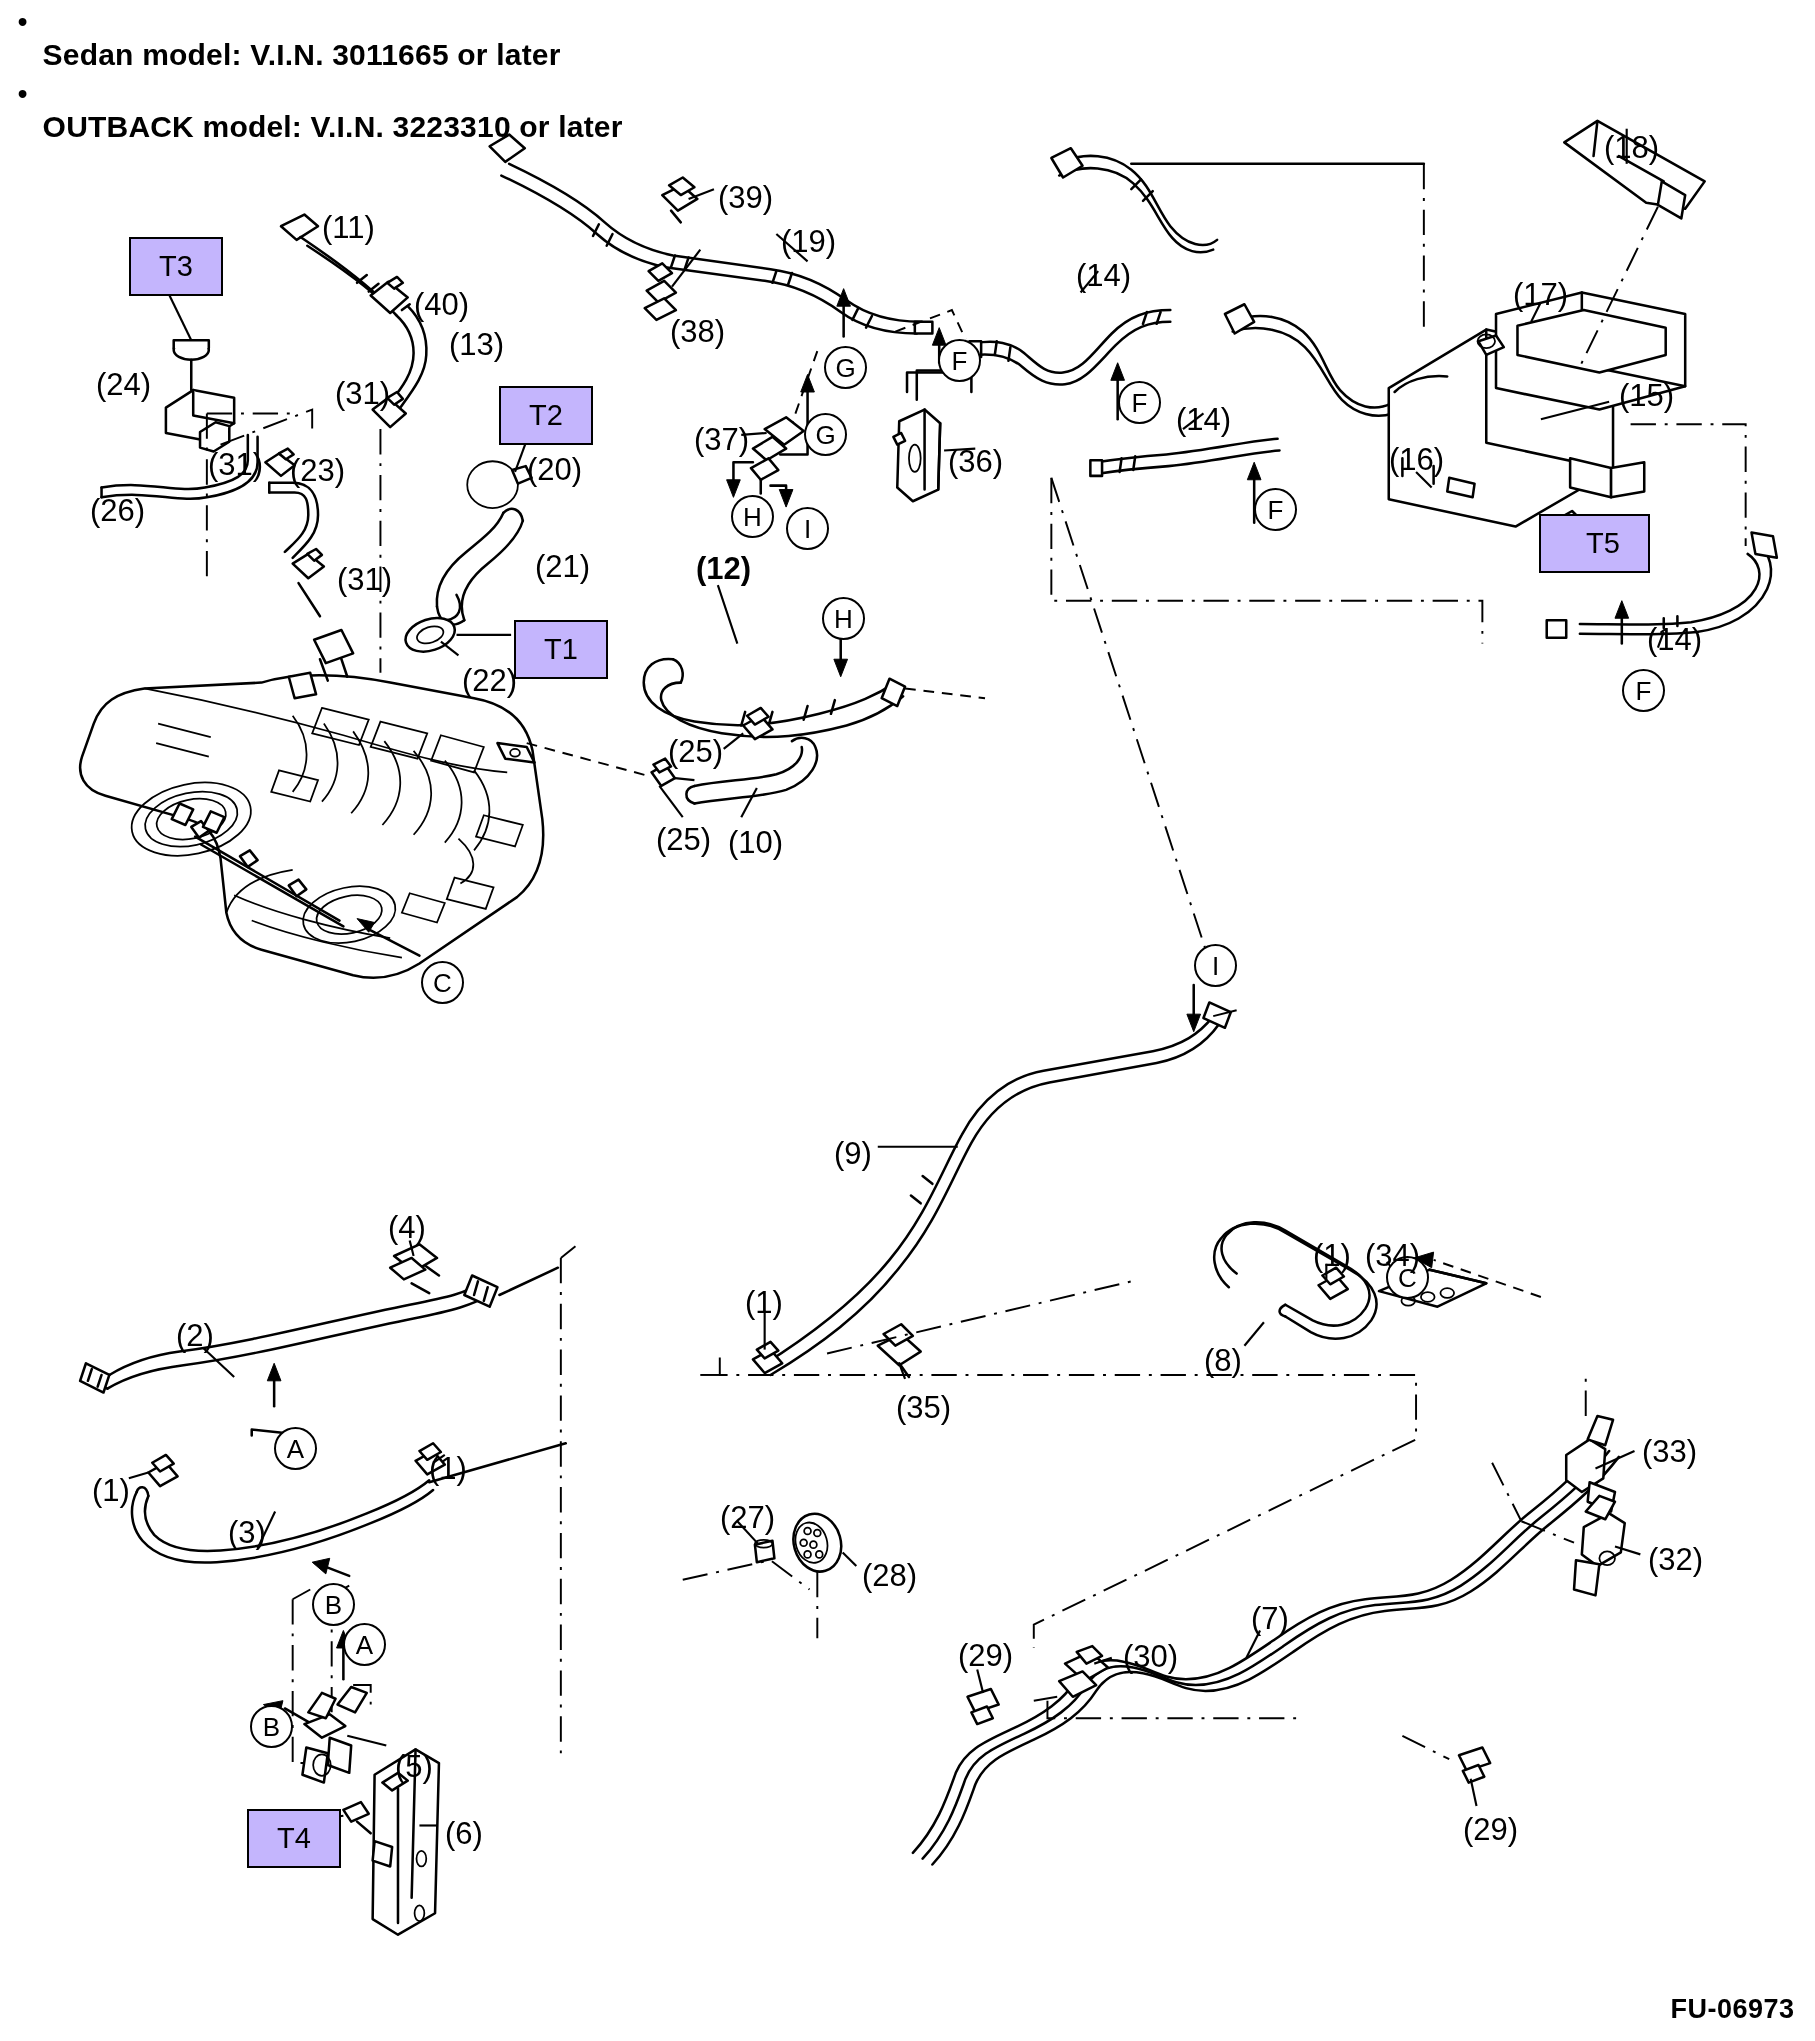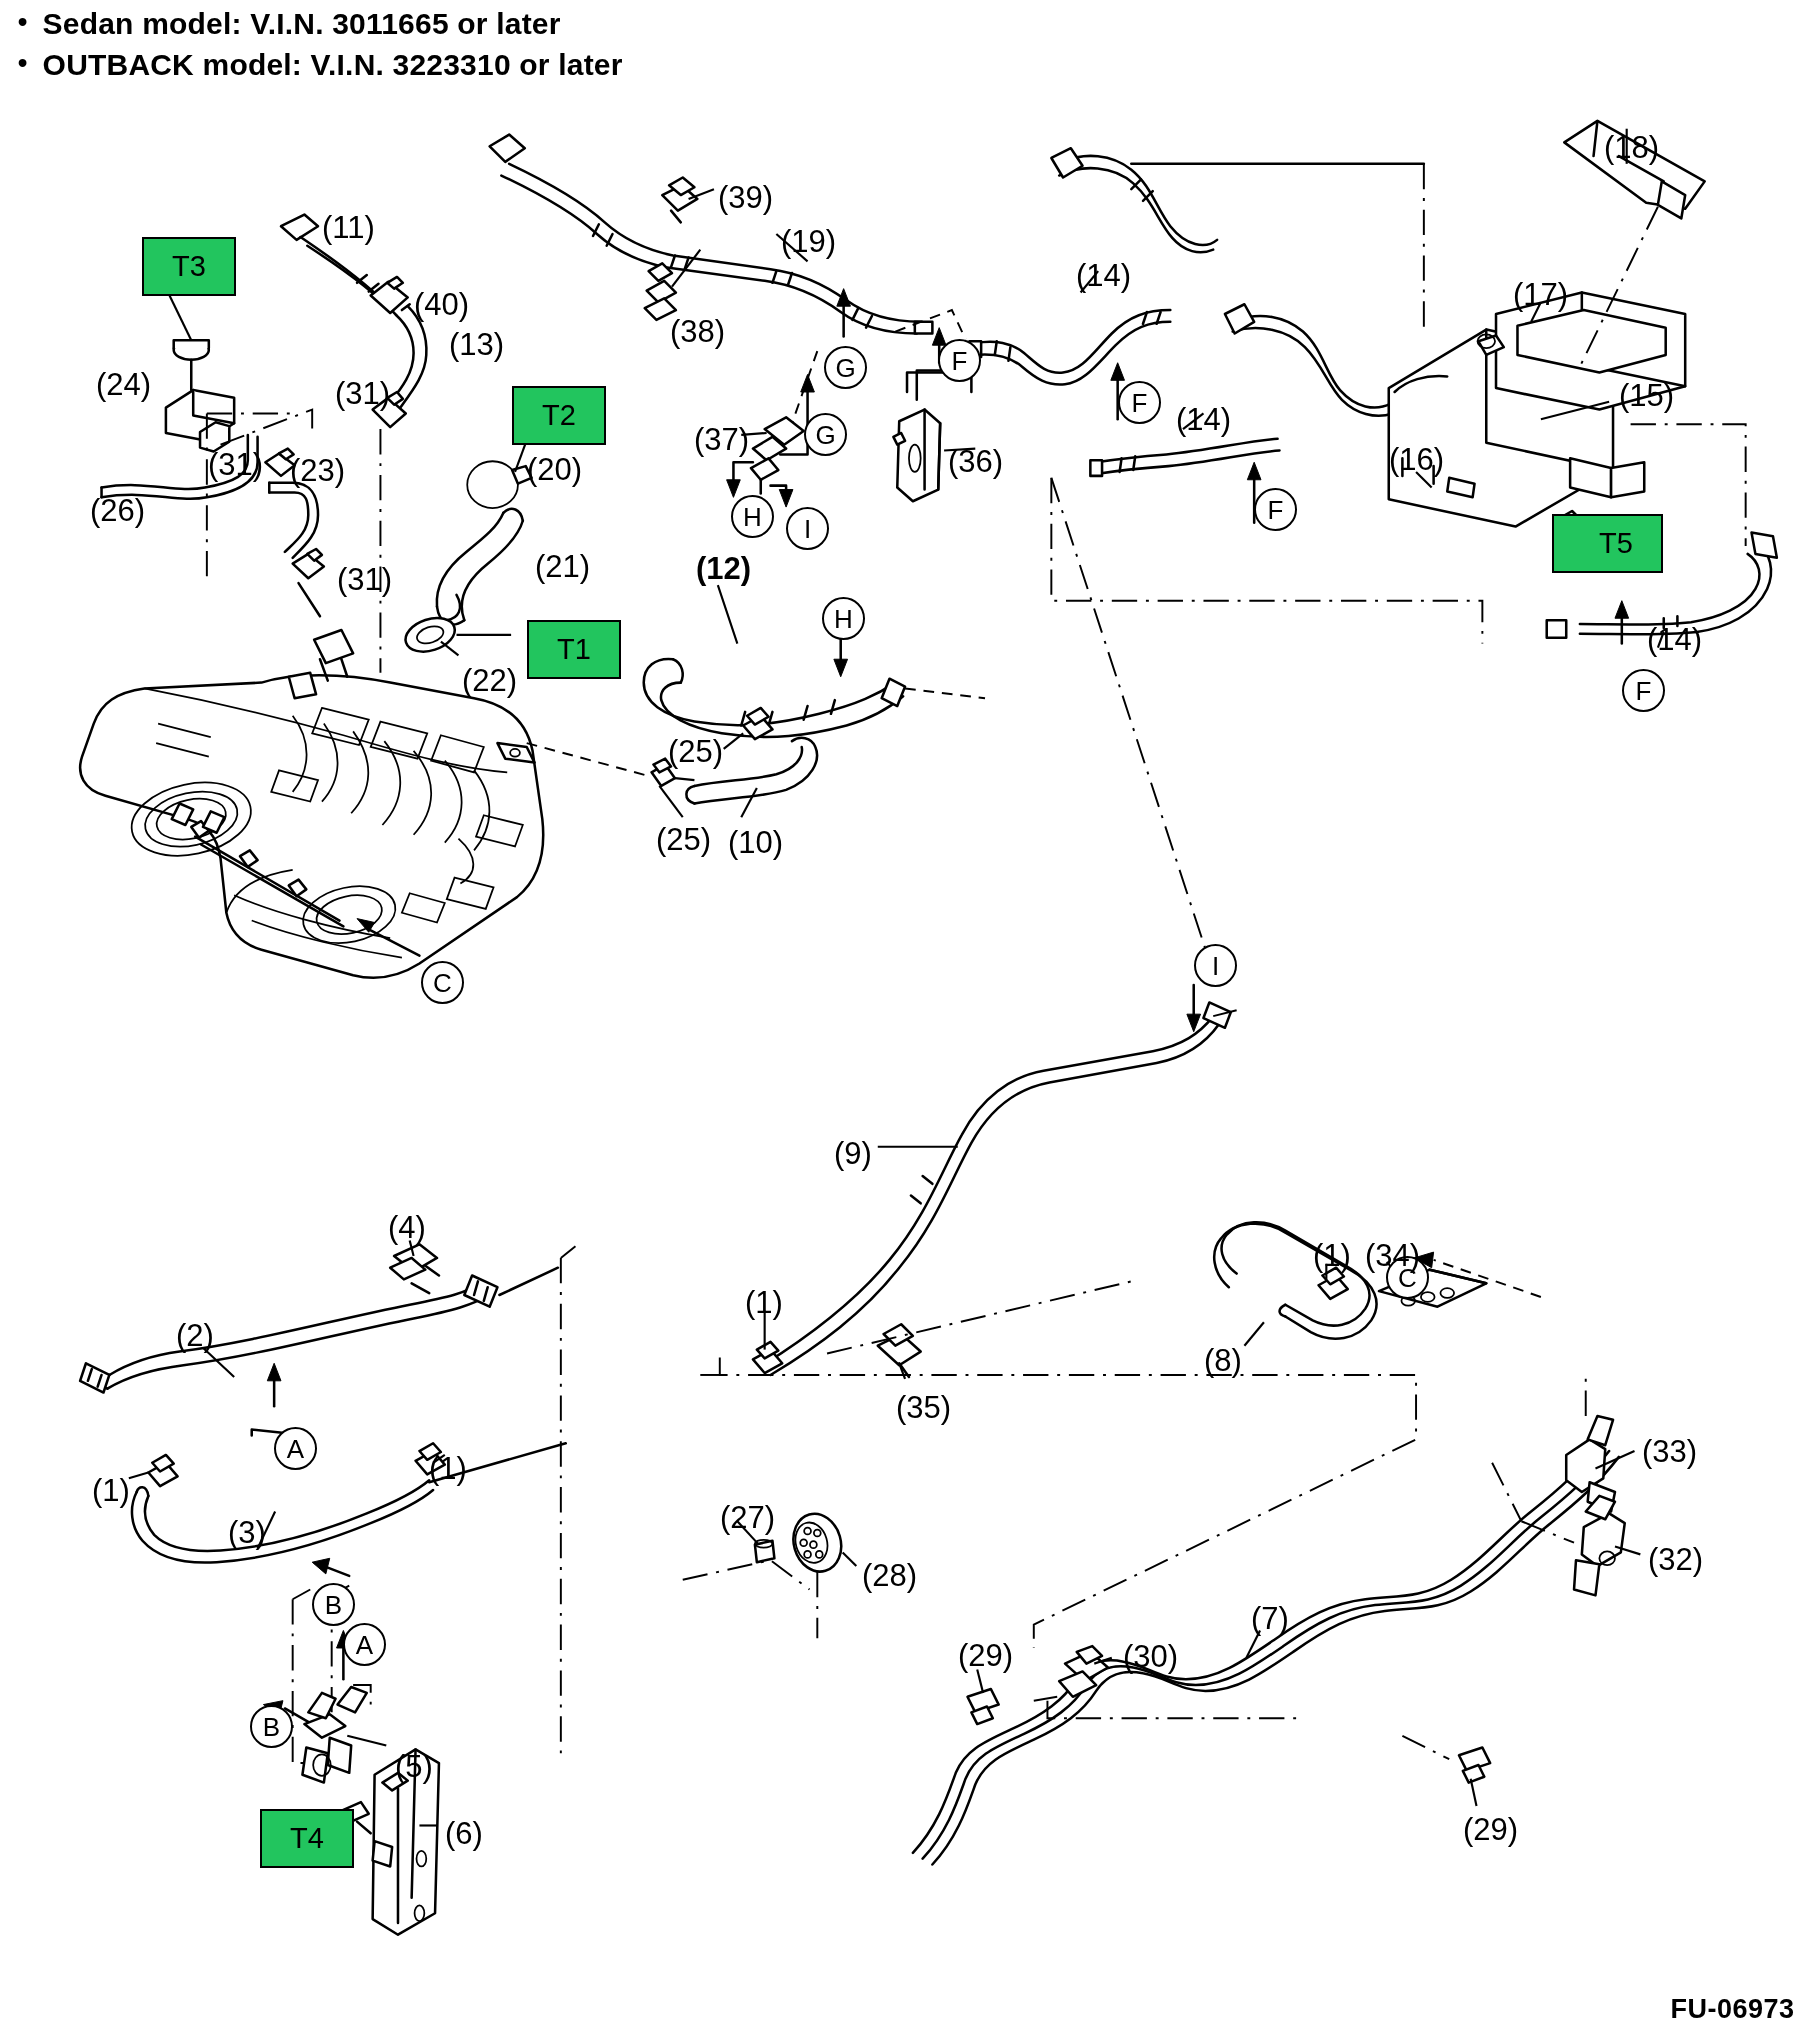--- a/index.html
+++ b/index.html
@@ -3,29 +3,29 @@
 <meta charset="utf-8">
 <style>
   html,body{margin:0;padding:0;background:#fff;}
   body{font-family:"Liberation Sans",sans-serif;}
   #page{position:relative;width:1816px;height:2041px;background:#fff;overflow:hidden;}
 
   
   .hdr{position:absolute;left:17.6px;top:5.9px;width:1073px;}
   .hdr-line{display:flex;align-items:flex-start;margin-bottom:5.9px;}
   .bullet{width:25px;font-size:29px;line-height:33px;text-align:left;}
-  .hdr-txt{font-size:30px;font-weight:bold;line-height:35px;letter-spacing:0.2px;}
+  .hdr-txt{font-size:30px;font-weight:bold;line-height:35px;letter-spacing:0.2px;margin-top:31px;}
 
   
   .lbl{position:absolute;font-size:31px;line-height:31px;white-space:nowrap;color:#000;}
 
   
-  .tbox{position:absolute;border:2.9px solid #000;background:#22c55e;
+  .tbox{position:absolute;border:2.9px solid #000;background:#c4b5fd;
         display:flex;align-items:center;justify-content:center;
-        font-size:29px;line-height:29px;margin-left:13px;}
+        font-size:29px;line-height:29px;}
 
   
   .circ{position:absolute;border:2.9px solid #000;border-radius:50%;
         background:#fff;display:flex;align-items:center;justify-content:center;
         font-size:26px;line-height:26px;width:39px;height:39px;}
 
   
   svg.art{position:absolute;left:0;top:0;width:1816px;height:2041px;
           pointer-events:none;}
   svg.art .s{fill:none;stroke:#000;stroke-width:2.6;

